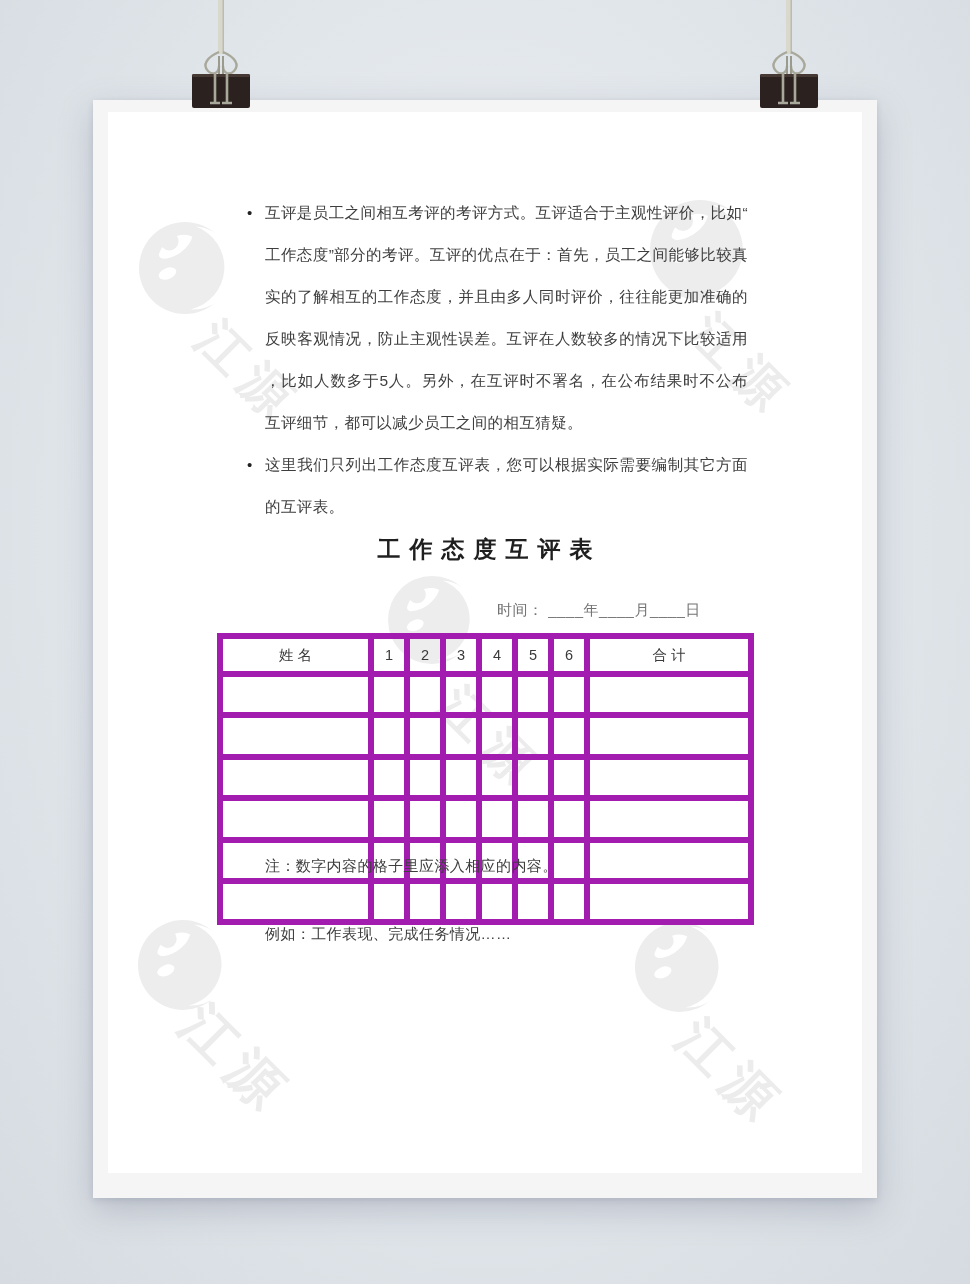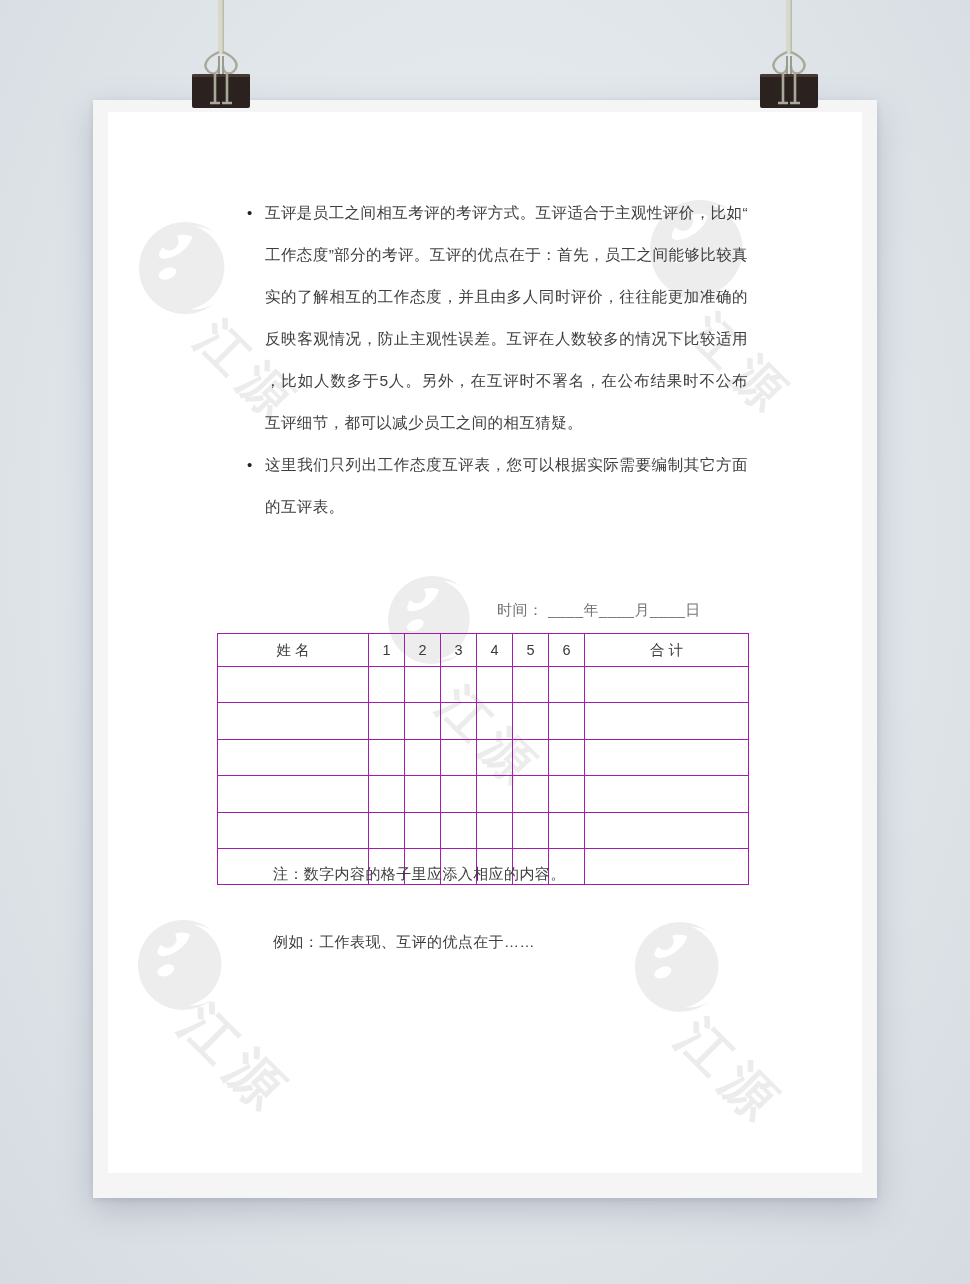--- a/index.html
+++ b/index.html
@@ -51,25 +51,25 @@
   .form-title{
     position:absolute;left:0;top:434px;width:100%;margin:0;text-align:center;
     font-size:23px;font-weight:bold;letter-spacing:9px;text-indent:9px;color:#1f1f1f;
   }
   .time-line{position:absolute;left:404px;top:501px;font-size:15px;color:#737373;letter-spacing:.5px;}
 
   .eval-table{
     position:absolute;left:124px;top:533px;width:531px;
     border-collapse:collapse;table-layout:fixed;background:transparent;
   }
-  .eval-table th,.eval-table td{border:1px solid #a21caf;padding:4px;background:transparent;}
+  .eval-table th,.eval-table td{border:6px solid #a21caf;padding:4px;background:transparent;}
   .eval-table th{height:24px;font-size:14.5px;font-weight:normal;color:#3a3a3a;text-align:center;}
   .eval-table td{height:27.4px;}
 
-  .note{position:absolute;left:172px;margin:8px;font-size:15px;color:#3e3e3e;letter-spacing:.4px;}
+  .note{position:absolute;left:172px;margin:0;font-size:15px;color:#3e3e3e;letter-spacing:.4px;}
   .note1{top:757px;}
   .note2{top:825px;}
 
   
   .clip{position:absolute;top:0;width:70px;height:112px;z-index:20;}
   .clip-left{left:186px;}
   .clip-right{left:754px;}
 </style>
 </head>
 <body>
@@ -137,20 +137,21 @@
         <li>
           <span class="dot">•</span>
           <span>互评是员工之间相互考评的考评方式。互评适合于主观性评价，比如“工作态度”部分的考评。互评的优点在于：首先，员工之间能够比较真实的了解相互的工作态度，并且由多人同时评价，往往能更加准确的反映客观情况，防止主观性误差。互评在人数较多的情况下比较适用，比如人数多于5人。另外，在互评时不署名，在公布结果时不公布互评细节，都可以减少员工之间的相互猜疑。</span>
         </li>
         <li>
           <span class="dot">•</span>
           <span>这里我们只列出工作态度互评表，您可以根据实际需要编制其它方面的互评表。</span>
         </li>
       </ul>
 
+      <h1 class="form-title">工作态度互评表</h1>
 
       <div class="time-line">时间： ____年____月____日</div>
 
       <table class="eval-table">
         <colgroup>
           <col style="width:151px">
             <col style="width:36px">
             <col style="width:36px">
             <col style="width:36px">
           <col style="width:36px">
@@ -228,21 +229,21 @@
               <td></td>
               <td></td>
               <td></td>
               <td></td>
               <td></td>
             </tr>
           </tbody>
       </table>
 
       <p class="note note1">注：数字内容的格子里应添入相应的内容。</p>
-      <p class="note note2">例如：工作表现、互评的优点在于……</p>
+      <p class="note note2">例如：工作表现、完成任务情况……</p>
 
     </div>
   </div>
 
   <div class="clip clip-left">
     <svg viewBox="0 0 70 112" width="70" height="112" aria-hidden="true">
       <rect x="32" y="0" width="6" height="54" fill="#d8d8cc"></rect>
       <rect x="36.5" y="0" width="1.5" height="54" fill="#bcbcac"></rect>
       <path d="M33,52 C21,57 16,65 22,71 C27,76 33,73 33,66" fill="none" stroke="#a8a89b" stroke-width="2.4"></path>
       <path d="M37,52 C49,57 54,65 48,71 C43,76 37,73 37,66" fill="none" stroke="#a8a89b" stroke-width="2.4"></path>

